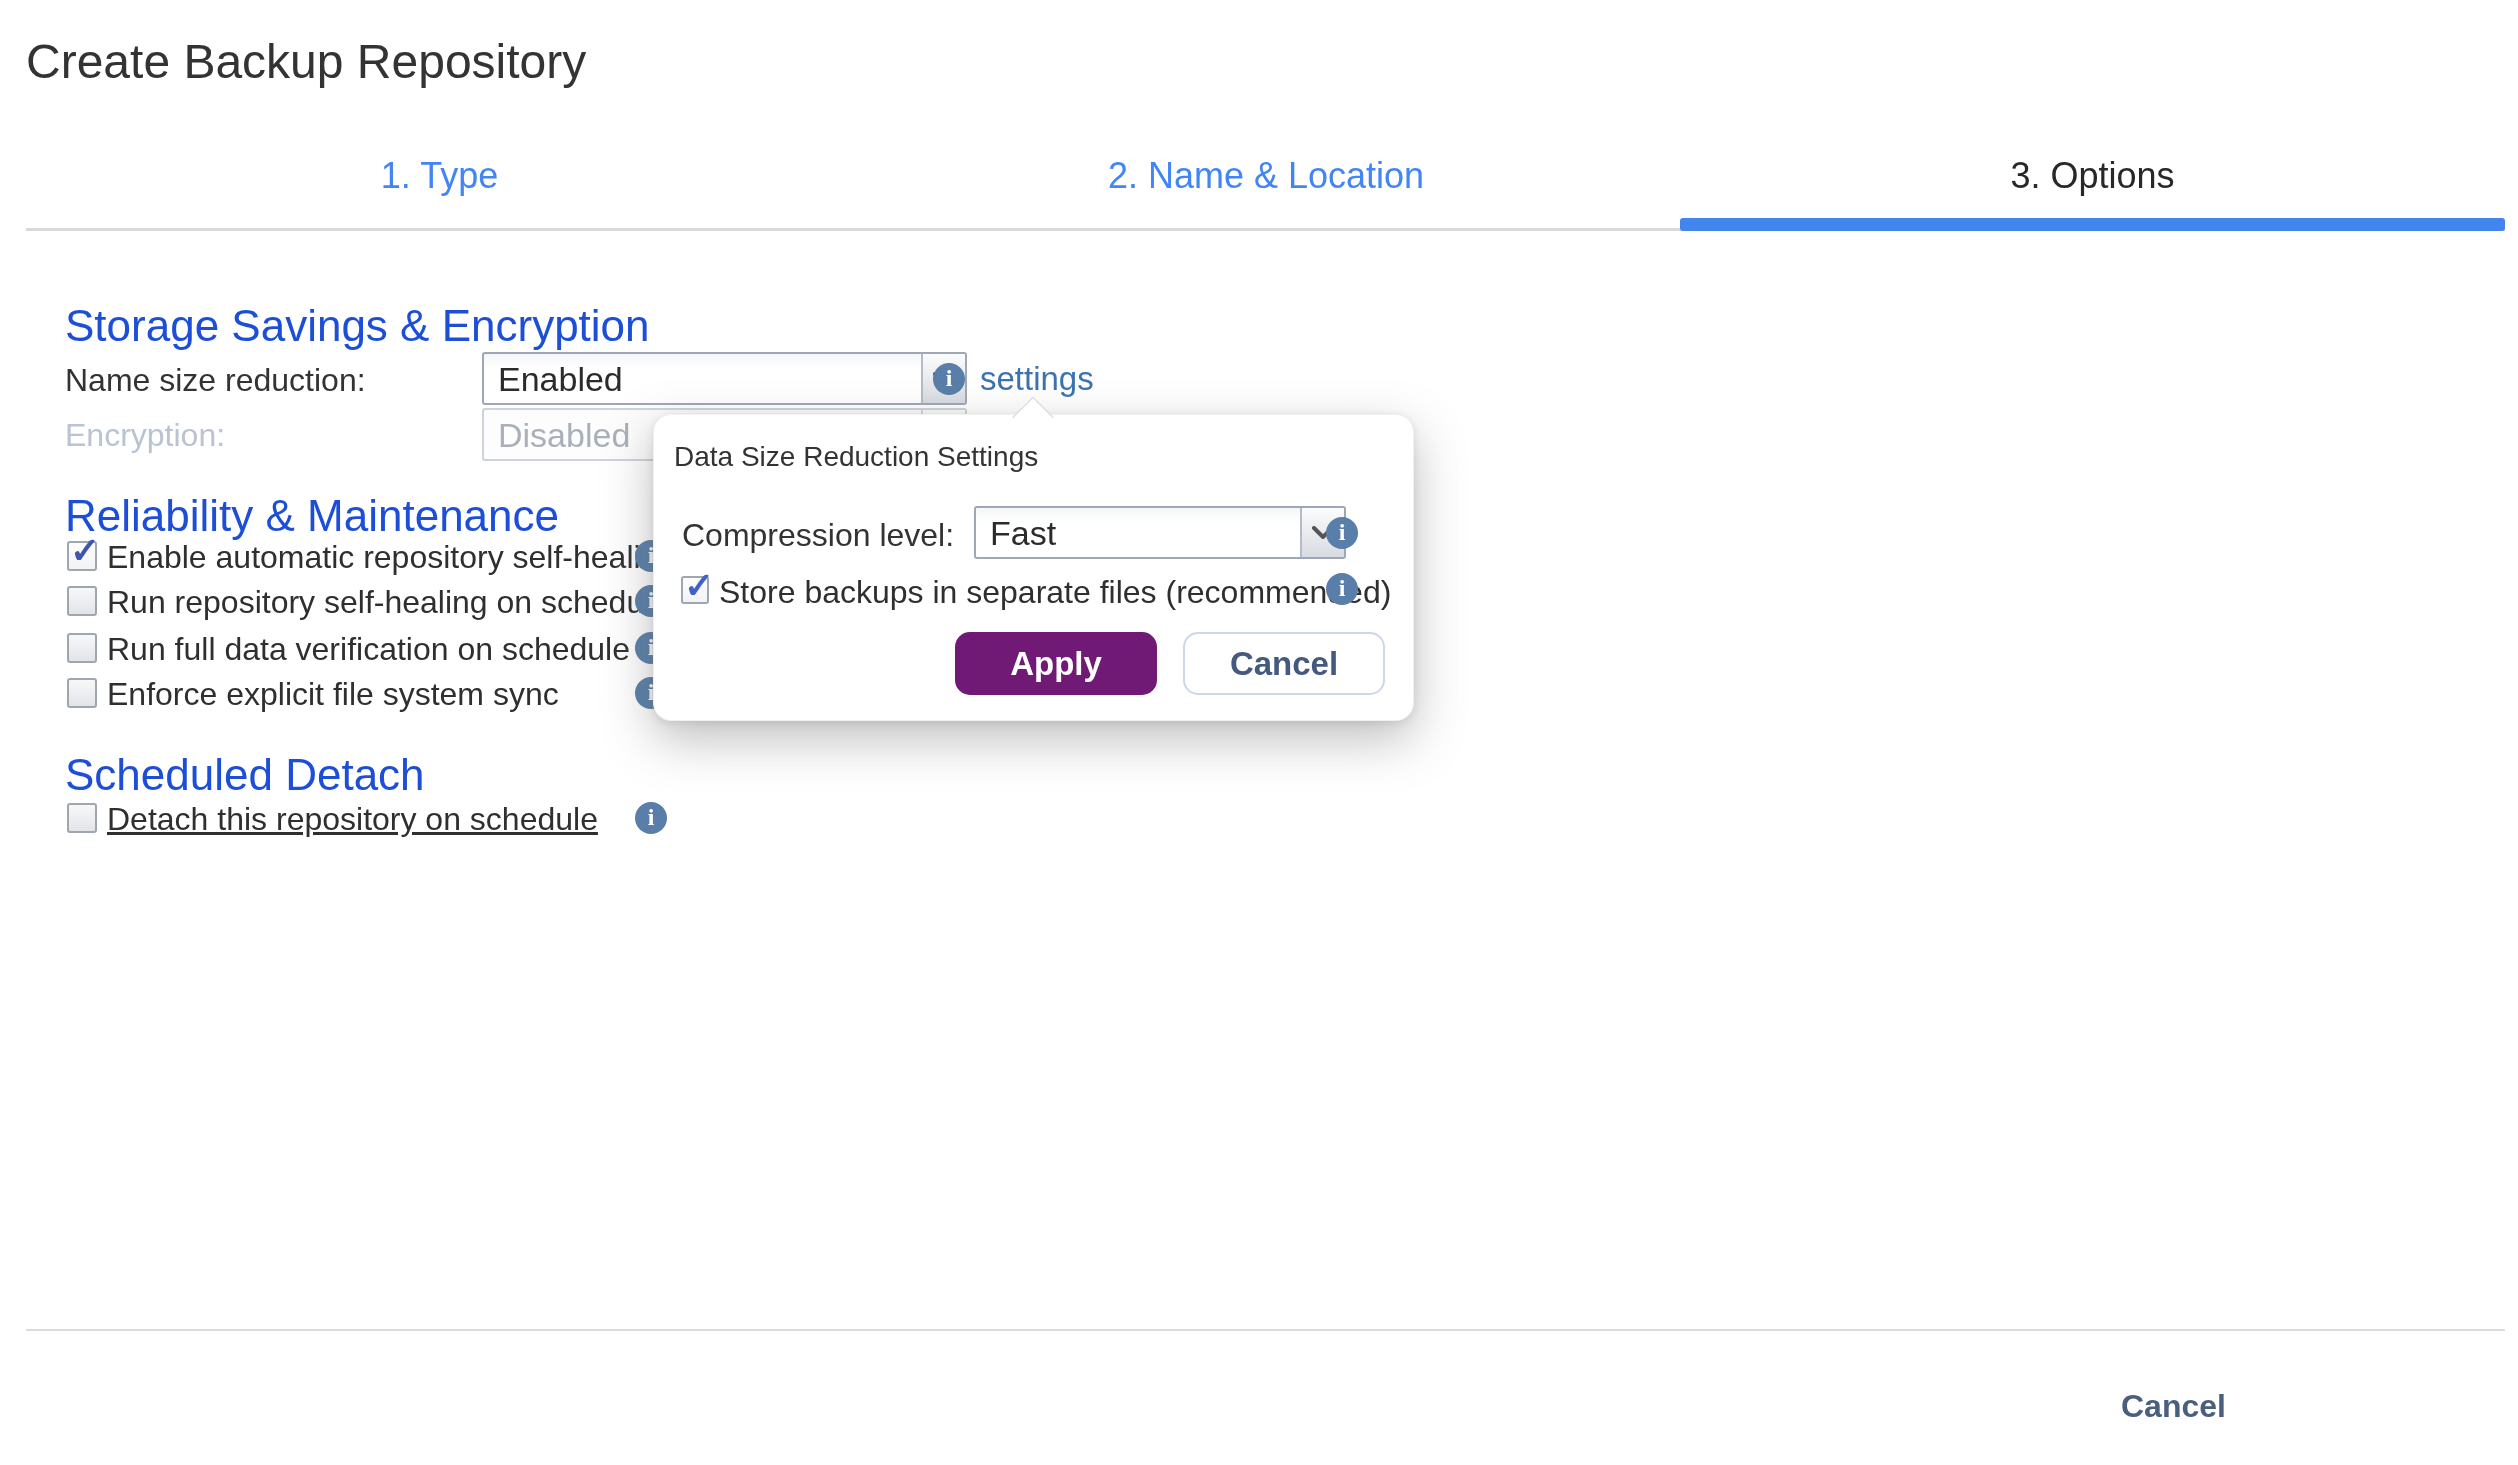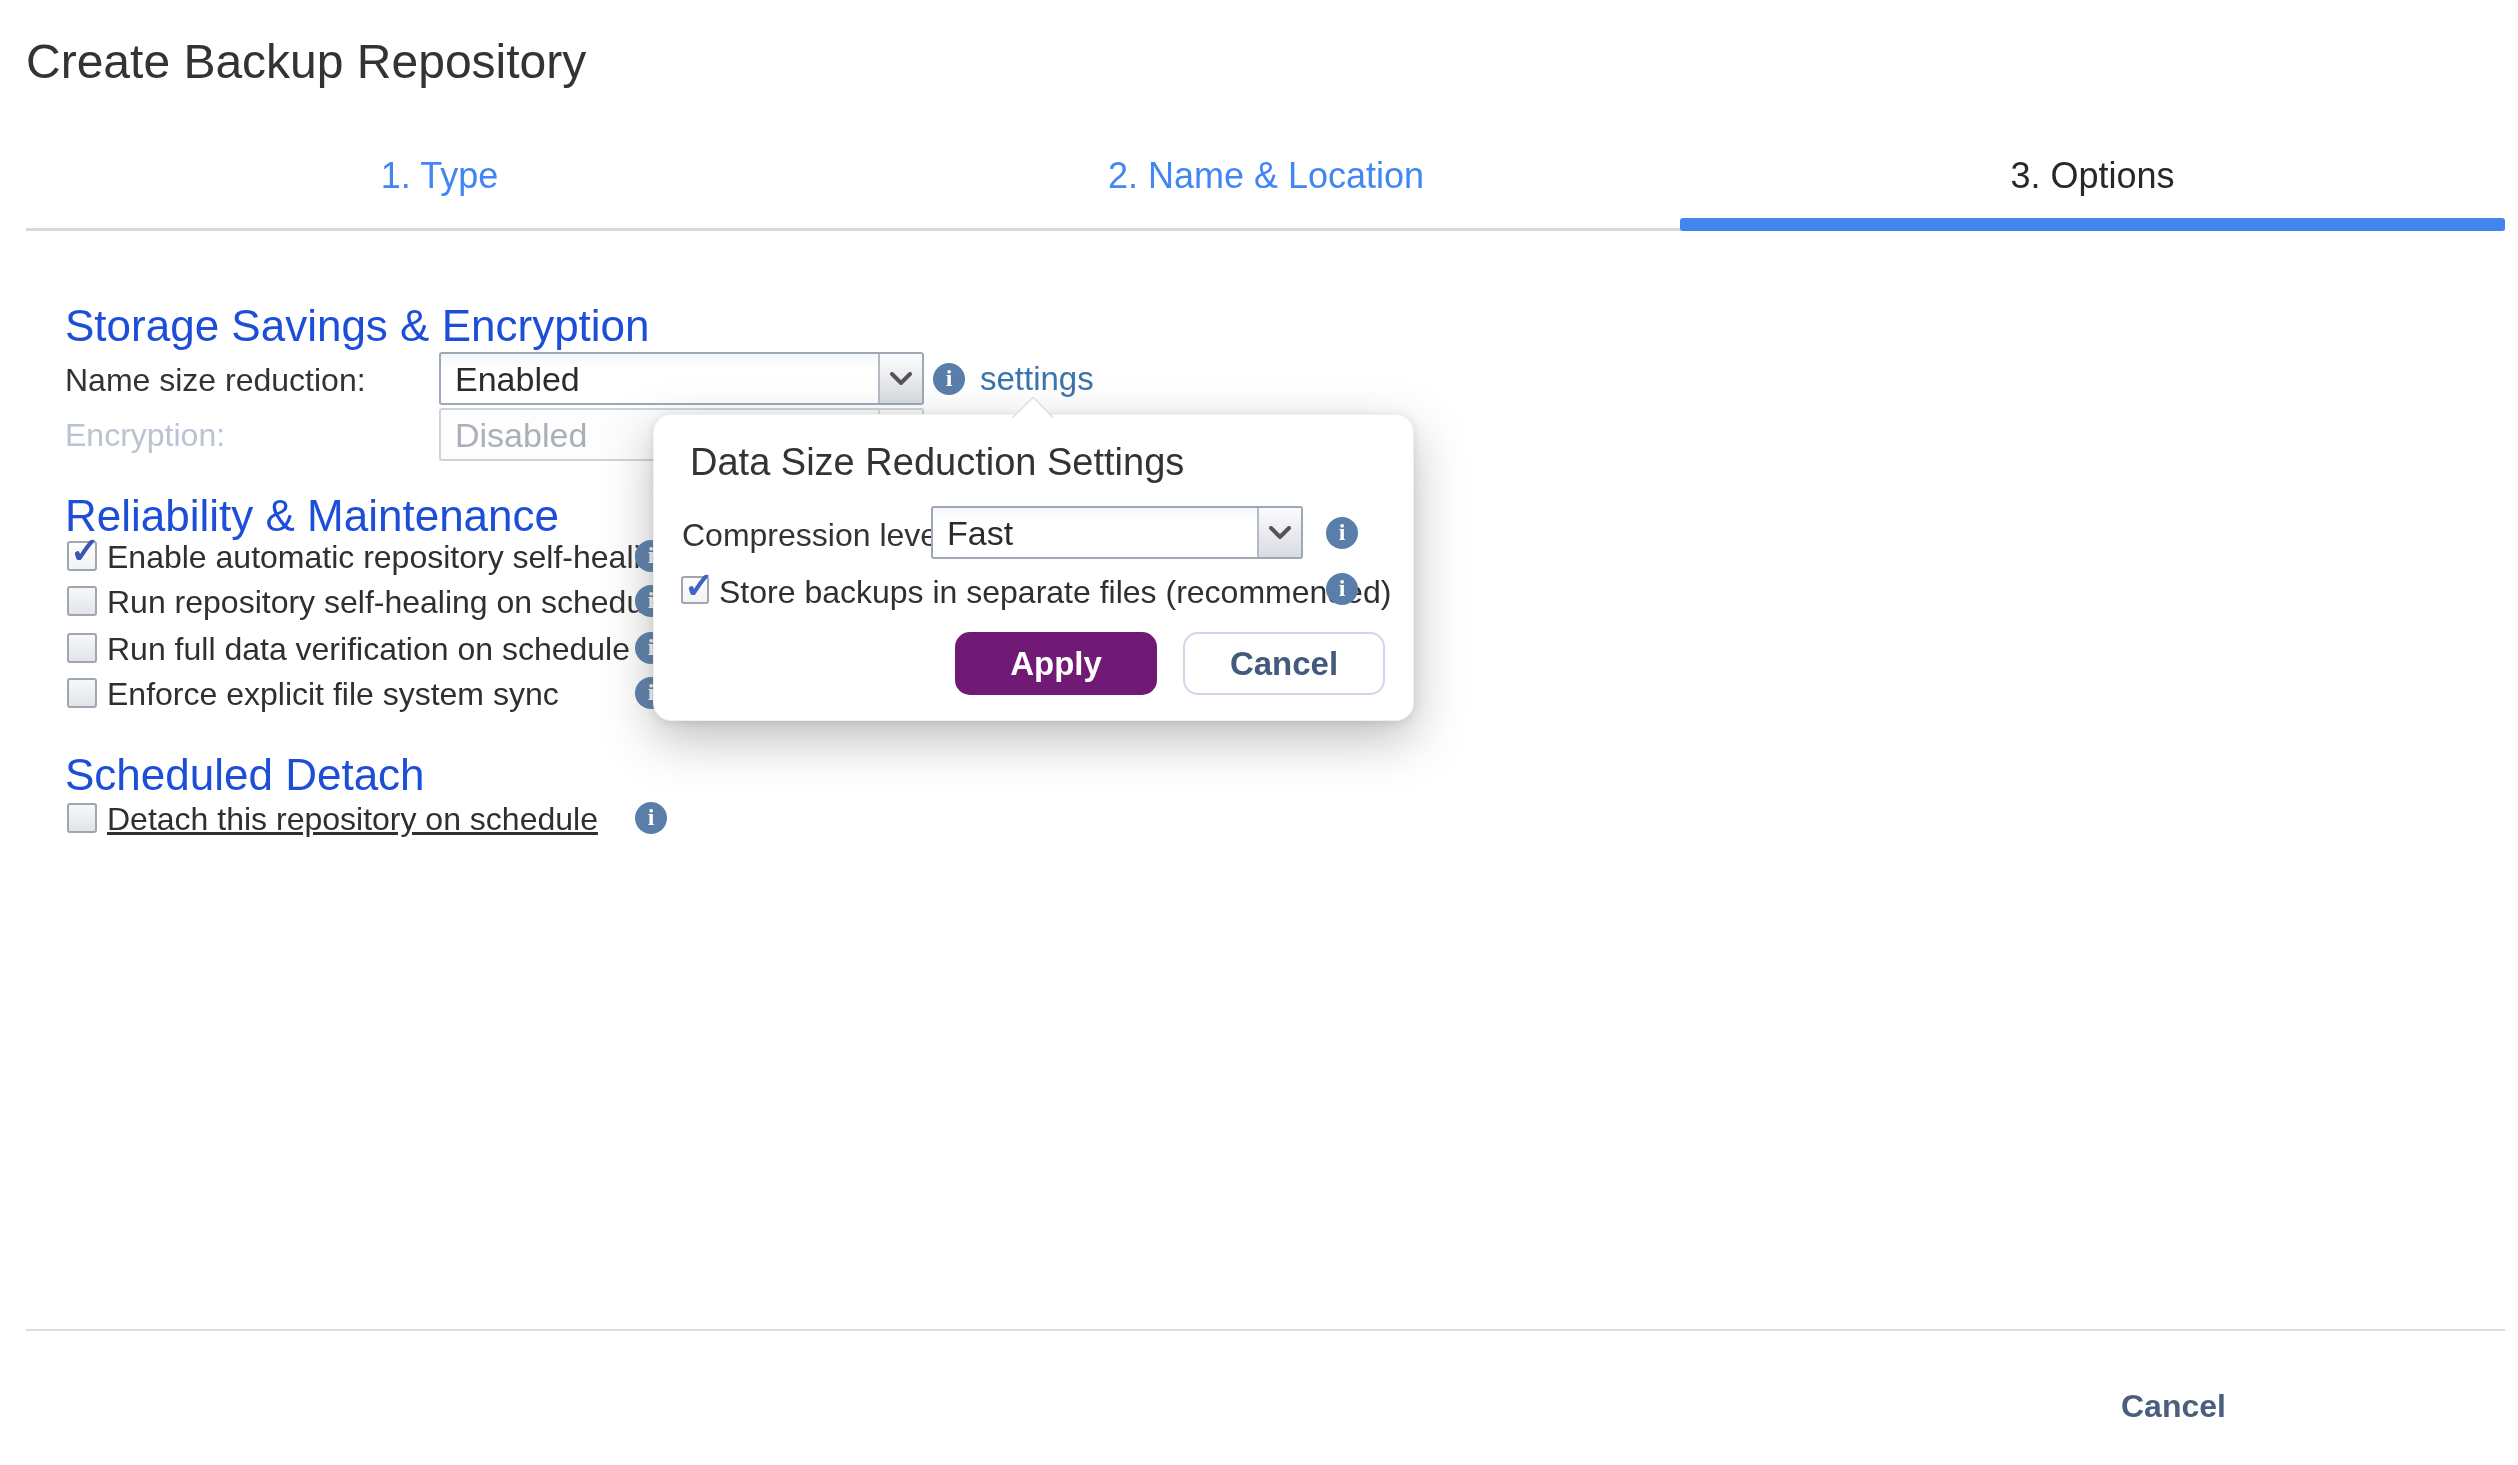--- a/index.html
+++ b/index.html
@@ -20,20 +20,21 @@
 
   
   .section-heading { left:65px; font-size:44px; color:#1d4ed8; }
   .form-label { left:65px; font-size:32px; color:#333; }
   .form-label.disabled { color:#b9c3d2; }
 
   
   .select {
     border:2px solid #9da7b6; border-radius:3px; background:linear-gradient(#f4f6f8 0%, #ffffff 30%);
     height:53px;
+    margin-left:43px;
   }
   .select .sel-text { position:absolute; left:14px; top:0; line-height:50px; font-size:34px; color:#2b2b2b; white-space:nowrap; }
   .select .arrow-zone {
     position:absolute; right:0; top:0; bottom:0; width:44px;
     border-left:2px solid #b4bbc6; background:linear-gradient(#fbfcfd, #d8dbe0);
     display:flex; align-items:center; justify-content:center;
   }
   .select.disabled { border-color:#ced3da; background:#fdfdfe; }
   .select.disabled .sel-text { color:#aab0ba; }
   .select.disabled .arrow-zone { border-left-color:#d5d9df; background:linear-gradient(#fcfcfd,#e6e8ec); }
@@ -61,21 +62,21 @@
   .popup {
     left:653px; top:414px; width:761px; height:307px; background:#fff; border-radius:18px;
     box-shadow:0 18px 50px rgba(110,110,110,0.45), 0 2px 8px rgba(0,0,0,0.10);
     border:1px solid #f0f0f0; z-index:20;
   }
   .popup-caret {
     position:absolute; left:364px; top:-13px; width:30px; height:30px; background:#fff;
     transform:rotate(45deg); border-left:2px solid #e2e2e2; border-top:2px solid #e2e2e2;
     border-radius:3px 0 0 0;
   }
-  .popup-title { left:36px; top:26px; font-size:38px; color:#333; }
+  .popup-title { left:20px; top:26px; font-size:28px; color:#333; }
   .popup-label { left:28px; top:102px; font-size:32px; color:#333; }
 
   .btn { display:flex; align-items:center; justify-content:center; border-radius:15px; font-weight:bold; cursor:pointer; }
   .btn-primary { background:#701a75; color:#ffffff; }
   .btn-outline { background:#ffffff; border:2px solid #ccd8e8; color:#43597d; }
 
   .popup-apply  { left:301px; top:217px; width:202px; height:63px; font-size:33px; }
   .popup-cancel { left:529px; top:217px; width:202px; height:63px; font-size:33px; }
 
   

